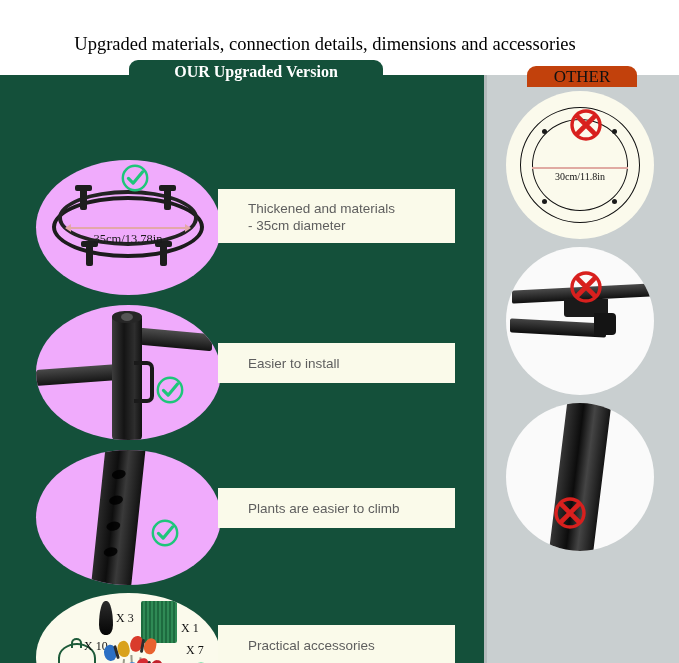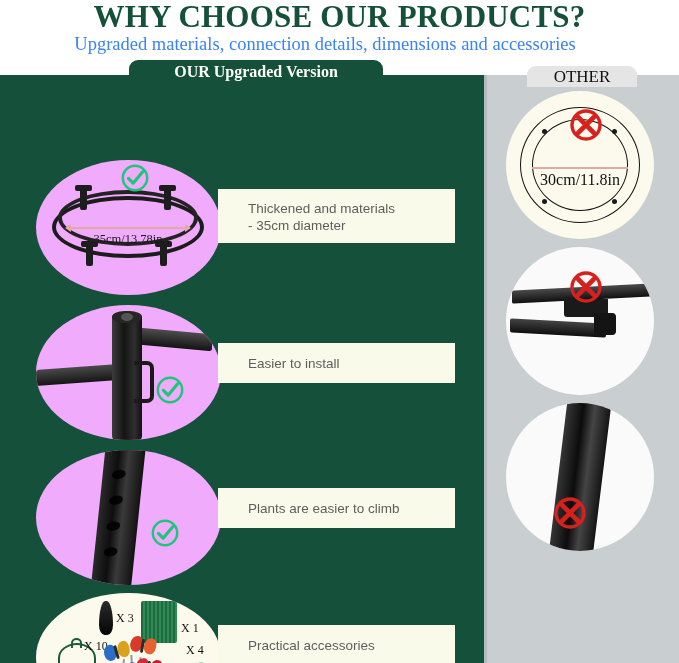--- a/index.html
+++ b/index.html
@@ -16,21 +16,21 @@
   .header{position:absolute;left:0;top:0;width:679px;height:62px;background:#fff;}
   .h-title{
     position:absolute;left:0;top:-1px;width:679px;text-align:center;
     font-family:"Liberation Serif", serif;
     font-size:31px;font-weight:700;color:#14503A;letter-spacing:.2px;
     white-space:nowrap;
   }
   .h-sub{
     position:absolute;left:0;top:34px;width:650px;text-align:center;
     font-family:"Liberation Serif", serif;
-    font-size:18.5px;font-weight:400;color:#3b82f6;white-space:nowrap;
+    font-size:18.5px;font-weight:400;color:#000000;white-space:nowrap;
   }
 
   
   .our-panel{
     position:absolute;left:0;top:75px;width:484px;height:588px;
     background:#14503A;
   }
   .other-panel{
     position:absolute;left:484px;top:75px;width:195px;height:588px;
     background:#c9cfd0;
@@ -47,21 +47,21 @@
     border-radius:9px 9px 0 0;
     color:#ffffff;
     font-family:"Liberation Serif", serif;
     font-size:16px;font-weight:700;
     text-align:center;line-height:24px;
     white-space:nowrap;
     z-index:6;
   }
   .tab-other{
     position:absolute;left:527px;top:66px;width:110px;height:21px;
-    background:#e5e5e5;
+    background:#c2410c;
     border-radius:9px 9px 0 0;
     color:#101010;
     font-family:"Liberation Serif", serif;
     font-size:17px;font-weight:400;
     text-align:center;line-height:21px;
     white-space:nowrap;
     z-index:6;
   }
 
   
@@ -150,21 +150,21 @@
   .oring-i{
     position:absolute;left:16px;top:16px;width:96px;height:92px;
     border:1.8px solid #111;border-radius:50%;box-sizing:border-box;
   }
   .odot{position:absolute;width:5px;height:5px;background:#1a1a1a;border-radius:50%;}
   .odim{
     position:absolute;left:16px;top:64px;width:96px;height:2px;background:#e0aaa2;
   }
   .odim-text{
     position:absolute;left:0;top:68px;width:128px;text-align:center;
-    font-family:"Liberation Serif", serif;font-size:16px;color:#111;
+    font-family:"Liberation Serif", serif;font-size:10px;color:#111;
     white-space:nowrap;
   }
 
   
   .conn-post{
     position:absolute;left:76px;top:8px;width:30px;height:128px;
     background:linear-gradient(90deg,#3c3c3c,#141414 40%,#2e2e2e 75%,#111);
     border-radius:5px;
   }
   .conn-post-top{
@@ -269,21 +269,20 @@
     position:absolute;left:36px;top:0;width:185px;height:128px;
     background:#fbfaec;border-radius:50%;overflow:hidden;
   }
 </style>
 </head>
 <body>
 
 <div class="page">
 
   <div class="header">
-    <div class="h-title">WHY CHOOSE OUR PRODUCTS?</div>
     <div class="h-sub">Upgraded materials, connection details, dimensions and accessories</div>
   </div>
 
   <div class="our-panel">
 
     <div class="row r1">
       <div class="oval white">
         <div class="ring-wrap">
           <div class="ring-outer"></div>
           <div class="ring-inner"></div>
@@ -382,21 +381,21 @@
             <div class="w wr" style="background:#2f86e0;"></div>
 
           </div>
           <div class="bfly" style="left:34px;top:22px;transform:rotate(8deg);">
             <div class="w wl" style="background:#d62b33;"></div>
             <div class="w wr" style="background:#c21f2a;"></div>
             <div class="body"></div>
           </div>
 
         </div>
-        <div class="qty" style="left:150px;top:50px;">X 4</div>
+        <div class="qty" style="left:150px;top:50px;">X 7</div>
 
         <div class="check" style="left:150px;top:68px;">
           <svg viewBox="0 0 32 32">
             <circle cx="16" cy="16" r="13" fill="none" stroke="#1EC67A" stroke-width="2.6"></circle>
             <path d="M9 16.5 L14 21.5 L24 9.5" fill="none" stroke="#1EC67A" stroke-width="3.4" stroke-linecap="round" stroke-linejoin="round"></path>
           </svg>
         </div>
       </div>
       <div class="label one-line" style="top:32px;">Practical accessories</div>
     </div>

